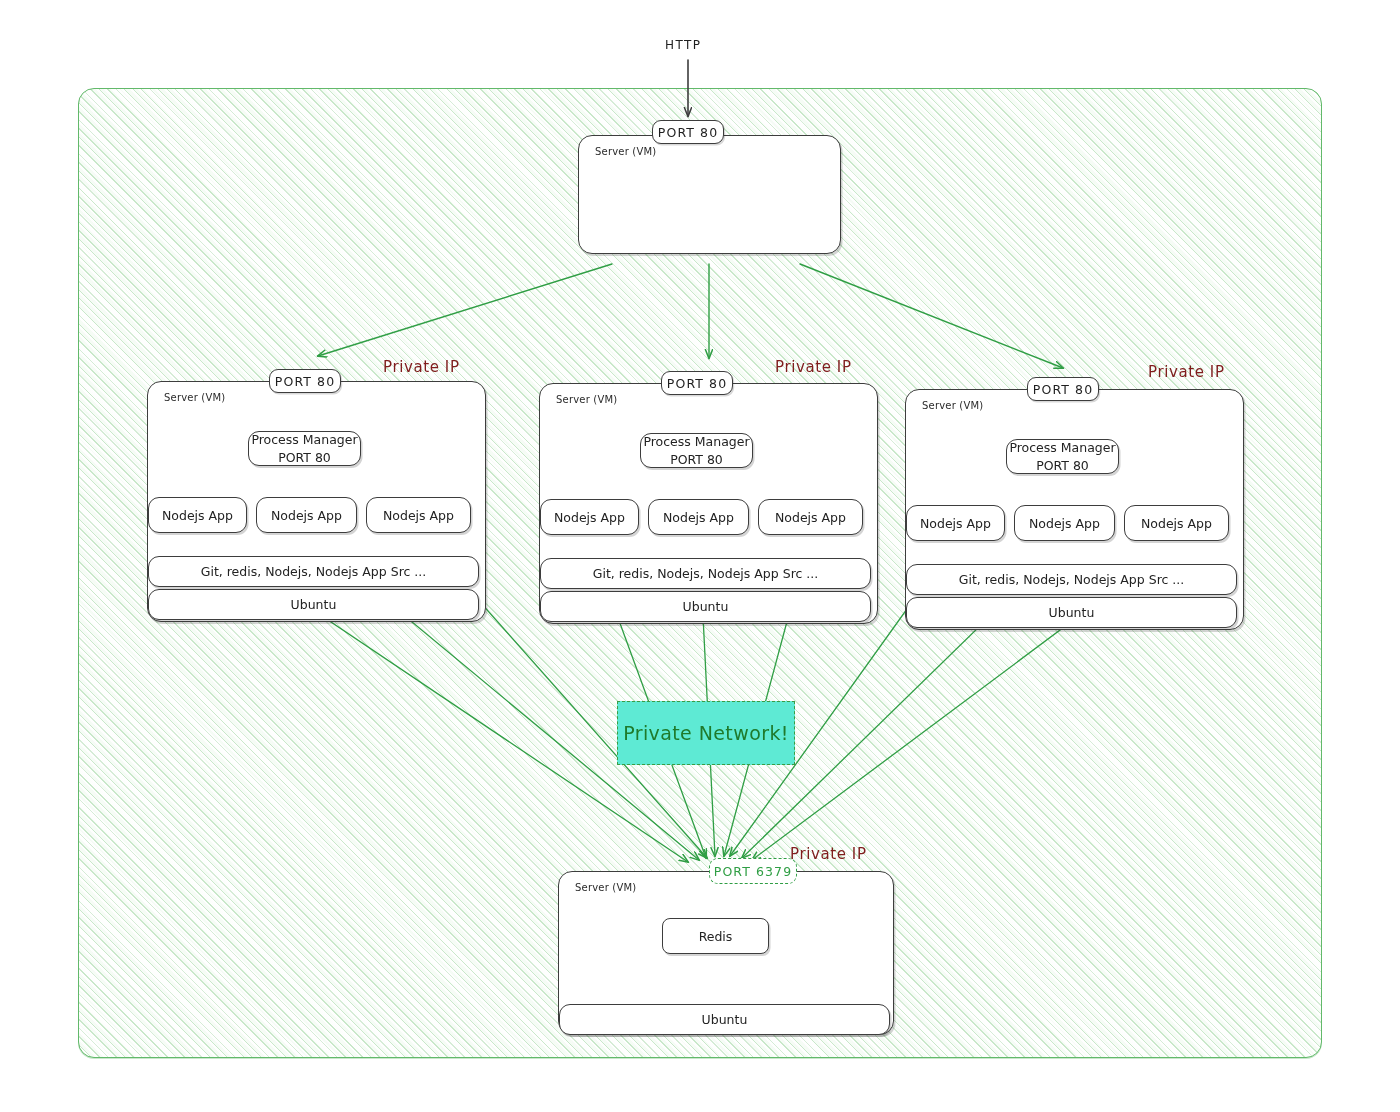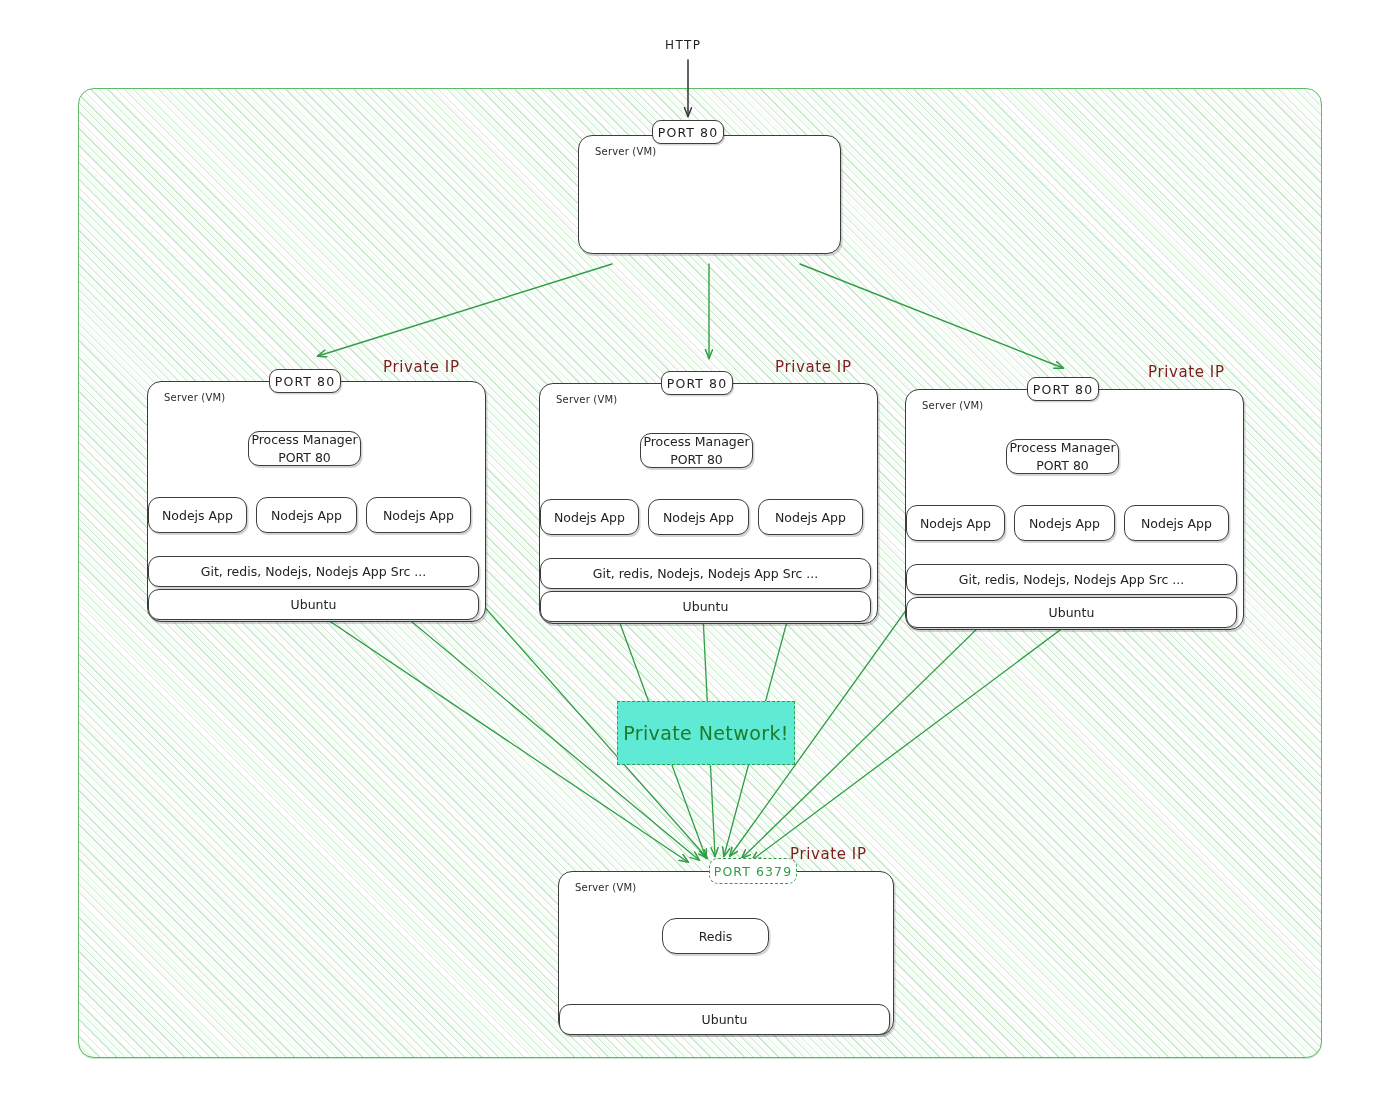--- a/index.html
+++ b/index.html
@@ -134,21 +134,21 @@
     border-radius: 11px;
   }
 
   .lb-inner {
     font-size: 13px;
     border-radius: 13px;
   }
 
   .redis-inner {
     font-size: 12.5px;
-    border-radius: 14px;
+    border-radius: 8px;
   }
 
   
   .ann-green {
     position: absolute;
     color: #7f1d1d;
     font-size: 15px;
     letter-spacing: 0.6px;
     white-space: nowrap;
     font-family: "DejaVu Sans", sans-serif;

